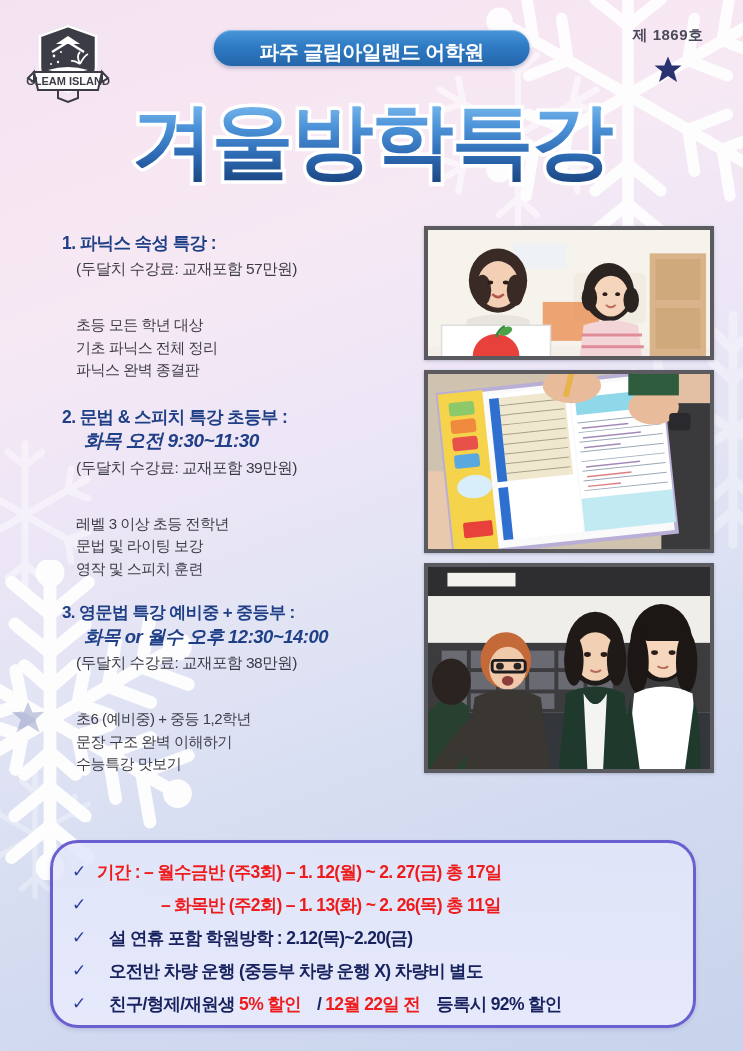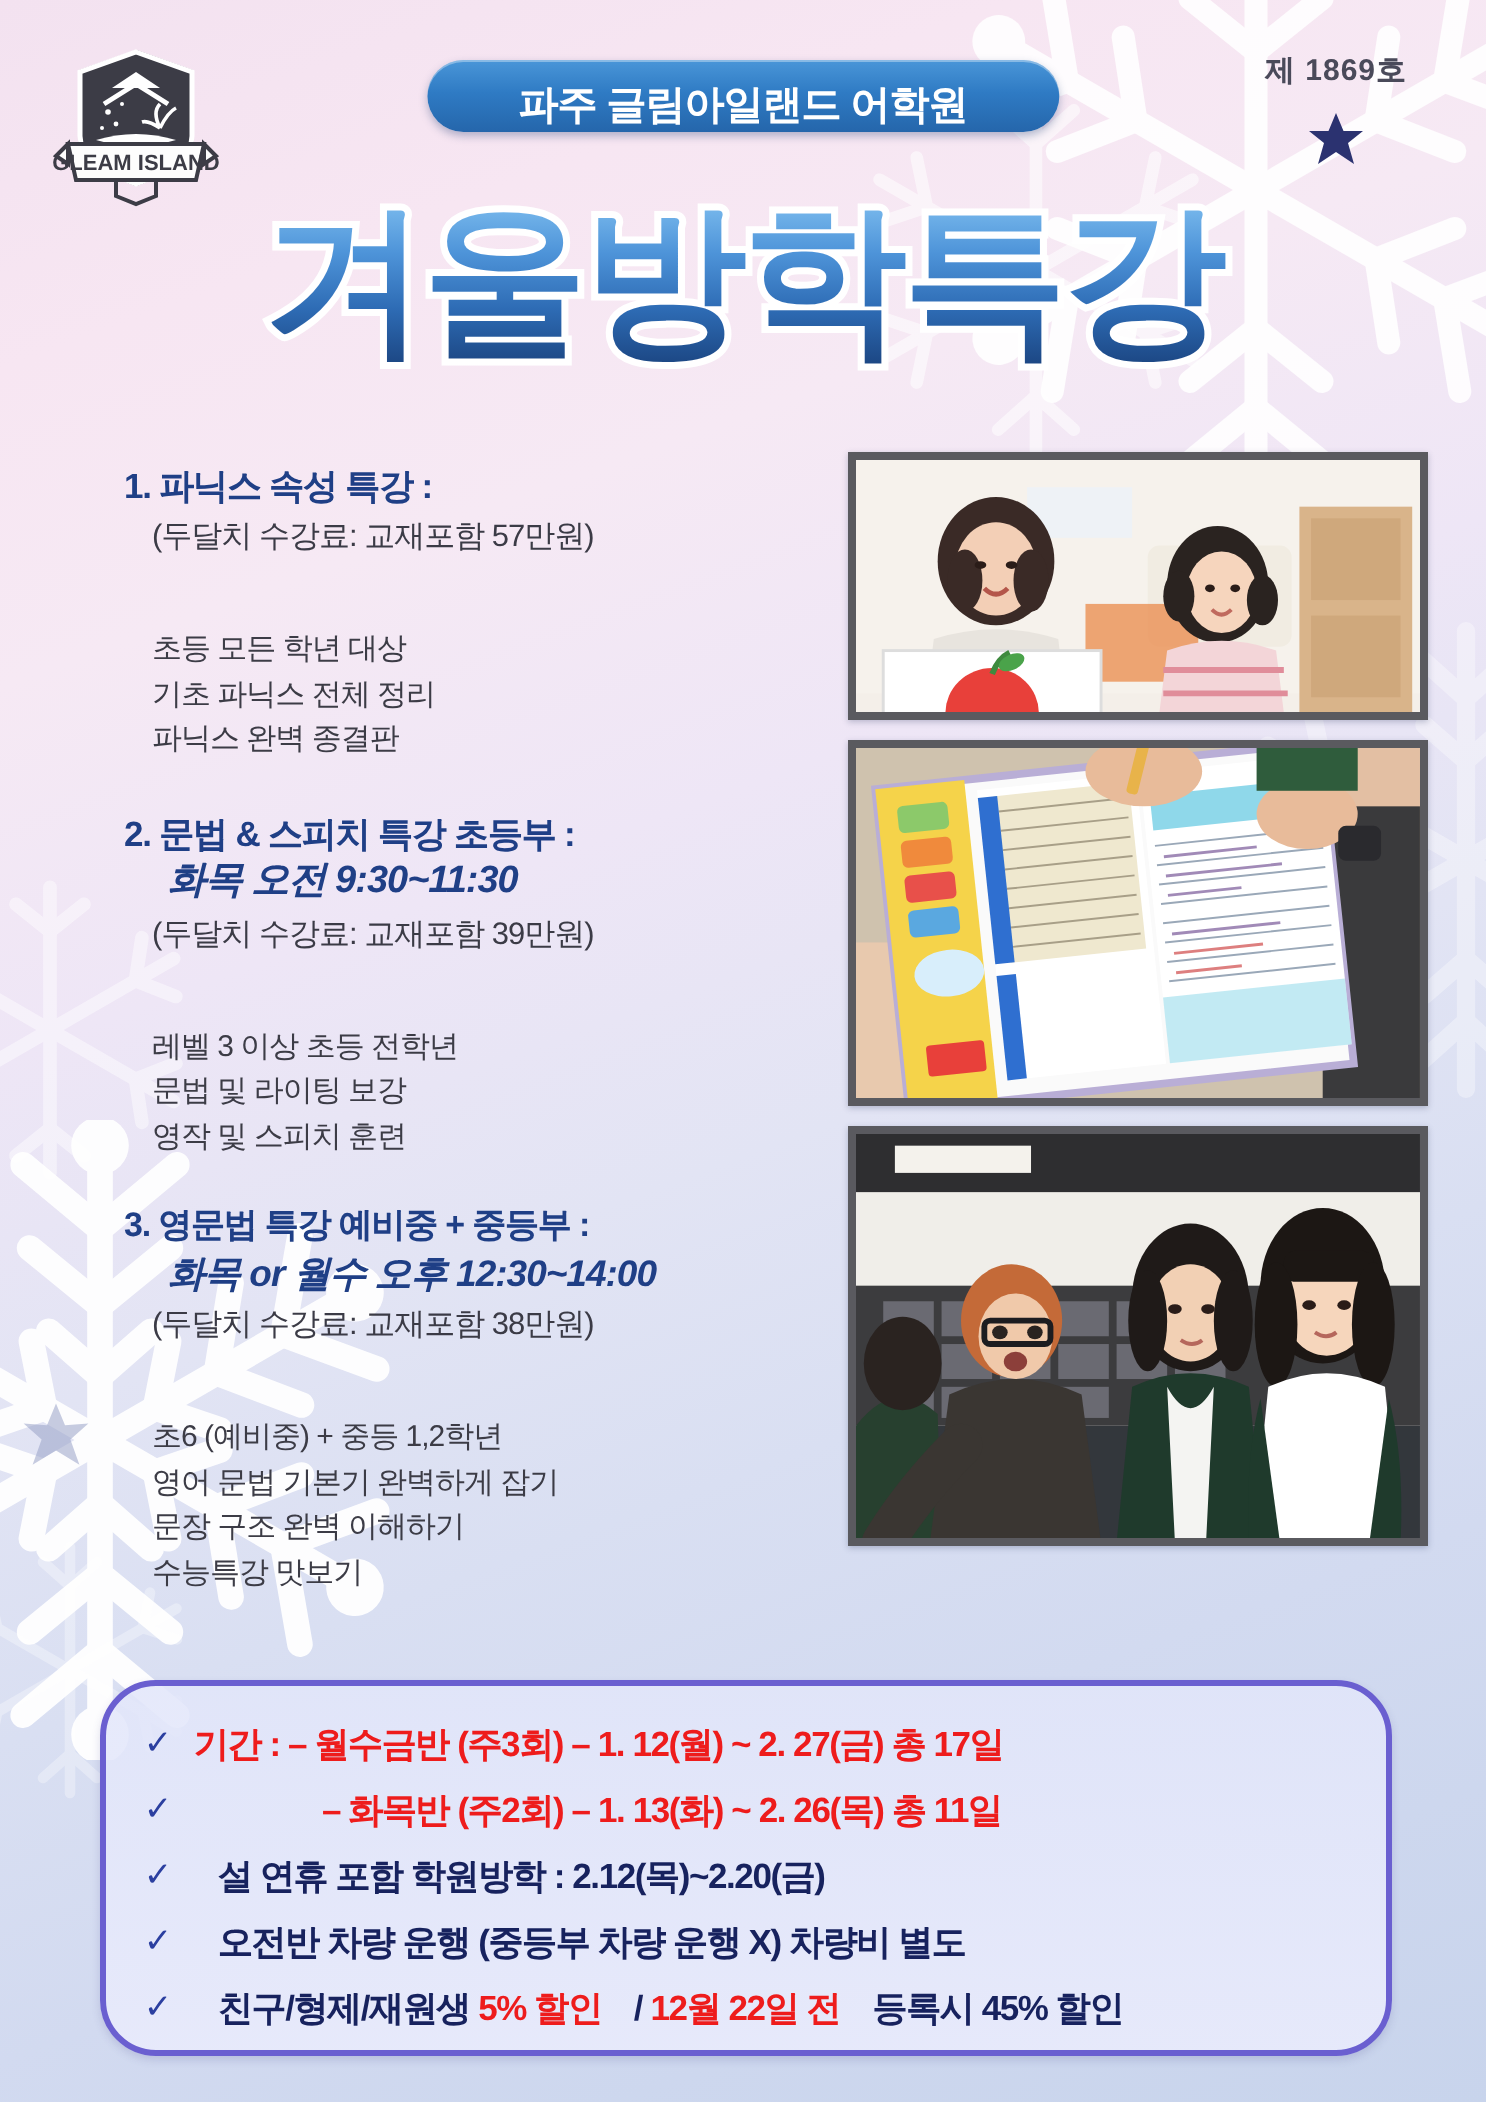--- a/index.html
+++ b/index.html
@@ -291,21 +291,20 @@
         <div>영작 및 스피치 훈련</div>
       </div>
     </div>
 
     <div class="course c3">
       <div class="c-head">3. 영문법 특강 예비중 + 중등부 :</div>
       <div class="c-time">화목 or 월수 오후 12:30~14:00</div>
       <div class="c-price">(두달치 수강료: 교재포함 38만원)</div>
       <div class="c-details">
         <div>초6 (예비중) + 중등 1,2학년</div>
-        <div>영어 문법 기본기 완벽하게 잡기</div>
         <div>문장 구조 완벽 이해하기</div>
         <div>수능특강 맛보기</div>
       </div>
     </div>
   </div>
 
   <div class="photos">
 
     <div class="photo p1">
       <svg class="ph-inner" viewBox="0 0 290 186" preserveAspectRatio="xMidYMid slice">
@@ -509,18 +508,18 @@
     </div>
 
     <div class="n-row">
       <span class="check">✓</span>
       <span class="n-text navy">오전반 차량 운행 (중등부 차량 운행 X) 차량비 별도</span>
     </div>
 
     <div class="n-row">
       <span class="check">✓</span>
       <span class="n-text">
-        <span class="navy">친구/형제/재원생 </span><span class="red">5% 할인</span><span class="navy"> / </span><span class="red">12월 22일 전</span><span class="navy"> 등록시 45% 할인</span>
+        <span class="navy">친구/형제/재원생 </span><span class="red">5% 할인</span><span class="navy"> / </span><span class="red">12월 22일 전</span><span class="navy"> 등록시 92% 할인</span>
       </span>
     </div>
   </div>
 
 </div>
 
 </body></html>

